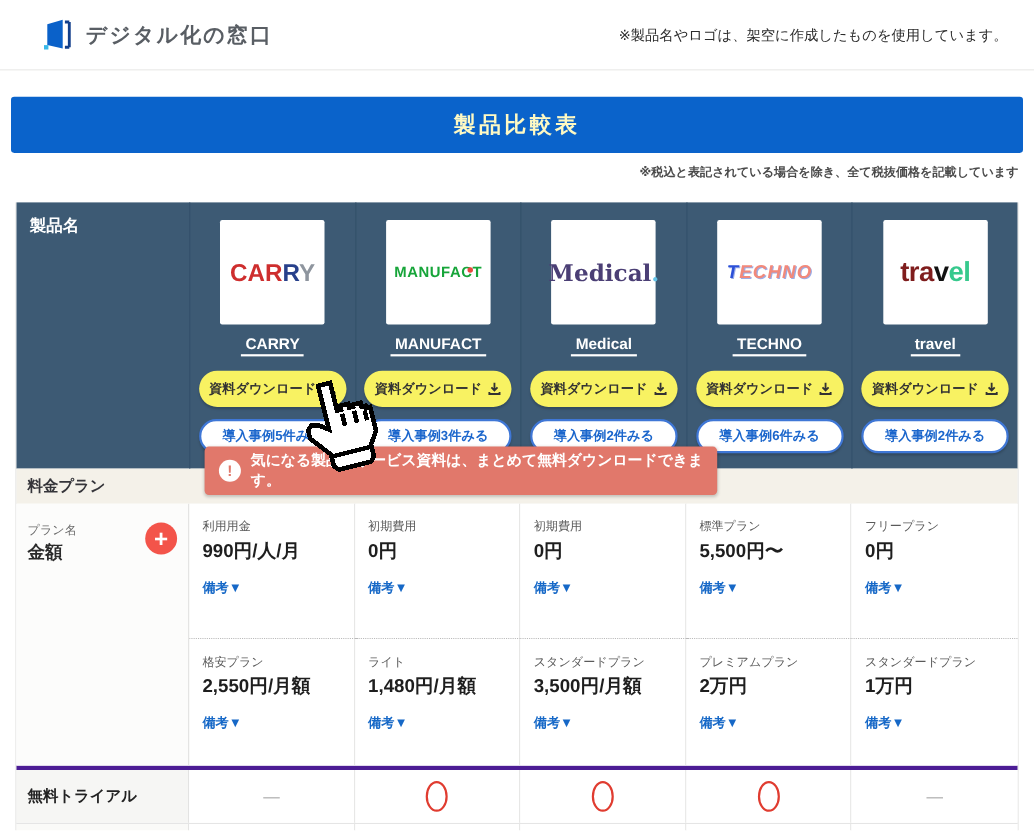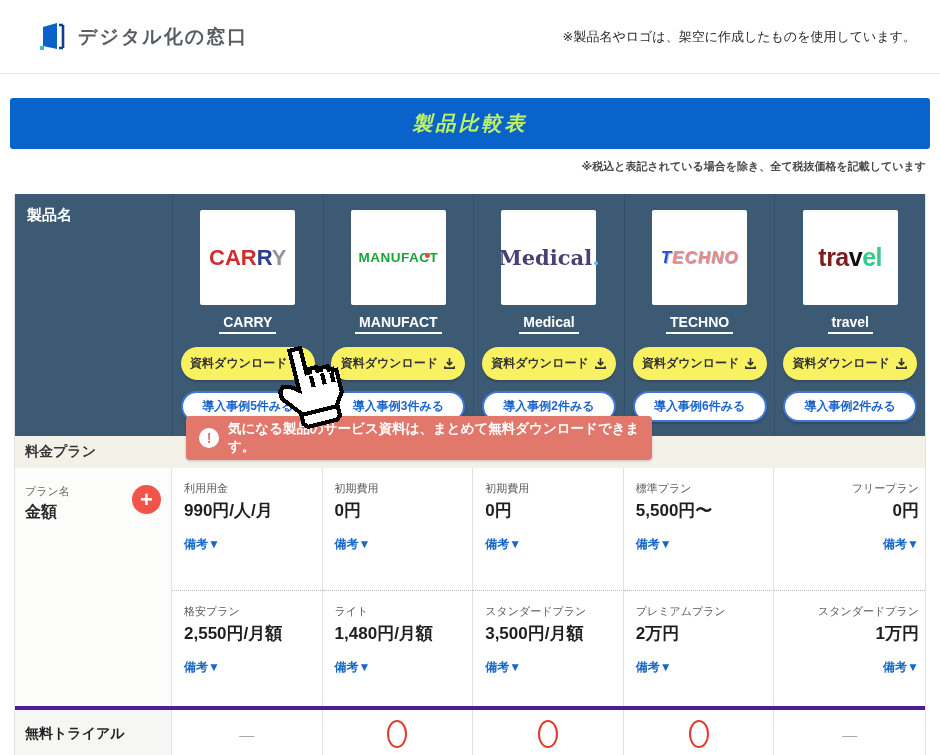--- a/index.html
+++ b/index.html
@@ -1,29 +1,29 @@
 <!DOCTYPE html>
 <html><head>
 <meta charset="utf-8">
 <style>
   html,body{margin:0;padding:0;background:#fff;}
   .page{position:relative;width:940px;height:755px;overflow:hidden;background:#fff;
         font-family:"Liberation Sans","DejaVu Sans",sans-serif;color:#222;}
 
   
-  .topbar{height:74px;border-bottom:1px solid #e9e9e7;display:flex;align-items:center;
+  .topbar{height:64px;border-bottom:1px solid #e9e9e7;display:flex;align-items:center;
           justify-content:space-between;padding:0 24px 0 38px;box-sizing:border-box;background:#fff;}
   .brand{display:flex;align-items:center;gap:10px;}
   .brand-text{font-size:19px;font-weight:bold;color:#595e64;letter-spacing:2px;}
   .disclaimer{font-size:13px;color:#2b2b2b;margin-left:16px;}
 
   
   .title-bar{margin:24px 10px 0;height:51px;background:#0a63cb;border-radius:3px;
              display:flex;align-items:center;justify-content:center;}
-  .title-bar .t{color:#bef264;font-size:20px;font-weight:bold;letter-spacing:3px;font-style:italic;}
+  .title-bar .t{color:#fef9c3;font-size:20px;font-weight:bold;letter-spacing:3px;}
   .tax-note{margin:10px 14px 0;text-align:right;font-size:11px;color:#4a4a4a;font-weight:bold;}
 
   
   .cmp-table{position:relative;margin:20px 14px 0;border:1px solid #e3e3e1;border-top:none;box-sizing:border-box;}
   .grid{display:grid;grid-template-columns:157px repeat(5,1fr);}
 
   
   #table-header{background:#3d5a74;height:242px;}
   .hlabel{color:#fff;font-weight:bold;font-size:15px;padding:12px 0 0 12px;}
   .pcol{border-left:1px solid #33506a;display:flex;flex-direction:column;align-items:center;padding-top:16px;box-sizing:border-box;}
@@ -57,21 +57,21 @@
 
   
   #price-grid{grid-template-rows:123px 115px;background:#fff;}
   .plabel{grid-row:1/3;grid-column:1;background:#fcfcfb;border-right:1px solid #e2e2e0;position:relative;
           padding:16px 12px 0 10px;box-sizing:border-box;}
   .plabel .small{font-size:11px;color:#6a6a6a;margin-bottom:3px;}
   .plabel .big{font-size:16px;font-weight:bold;color:#2b2b2b;}
   .plus{position:absolute;top:17px;right:10px;width:29px;height:29px;border-radius:50%;background:#f3544a;border:none;
         color:#fff;font-size:22px;font-weight:bold;line-height:26px;text-align:center;cursor:pointer;padding:0;}
   .pcell{border-right:1px solid #e2e2e0;padding:13px 6px 0 12px;box-sizing:border-box;background:#fff;}
-  .pcell.last{border-right:none;text-align:right;}
+  .pcell.last{border-right:none;}
   .pcell.dotted{border-bottom:1px dotted #b9b9b9;}
   .plan-name{font-size:11px;color:#5a5a5a;margin-bottom:3px;}
   .plan-price{font-size:17px;font-weight:bold;color:#1e1e1e;}
   .remarks{display:inline-block;margin-top:14px;font-size:12px;font-weight:bold;color:#1668c7;cursor:pointer;}
 
   
   #trial-grid{height:48px;border-top:4px solid #4c1d95;}
   .tlabel{background:#f6f6f4;display:flex;align-items:center;padding-left:10px;font-size:14px;font-weight:bold;color:#222;
           border-right:1px solid #e2e2e0;}
   .tcell{border-right:1px solid #e2e2e0;display:flex;align-items:center;justify-content:center;background:#fff;}

